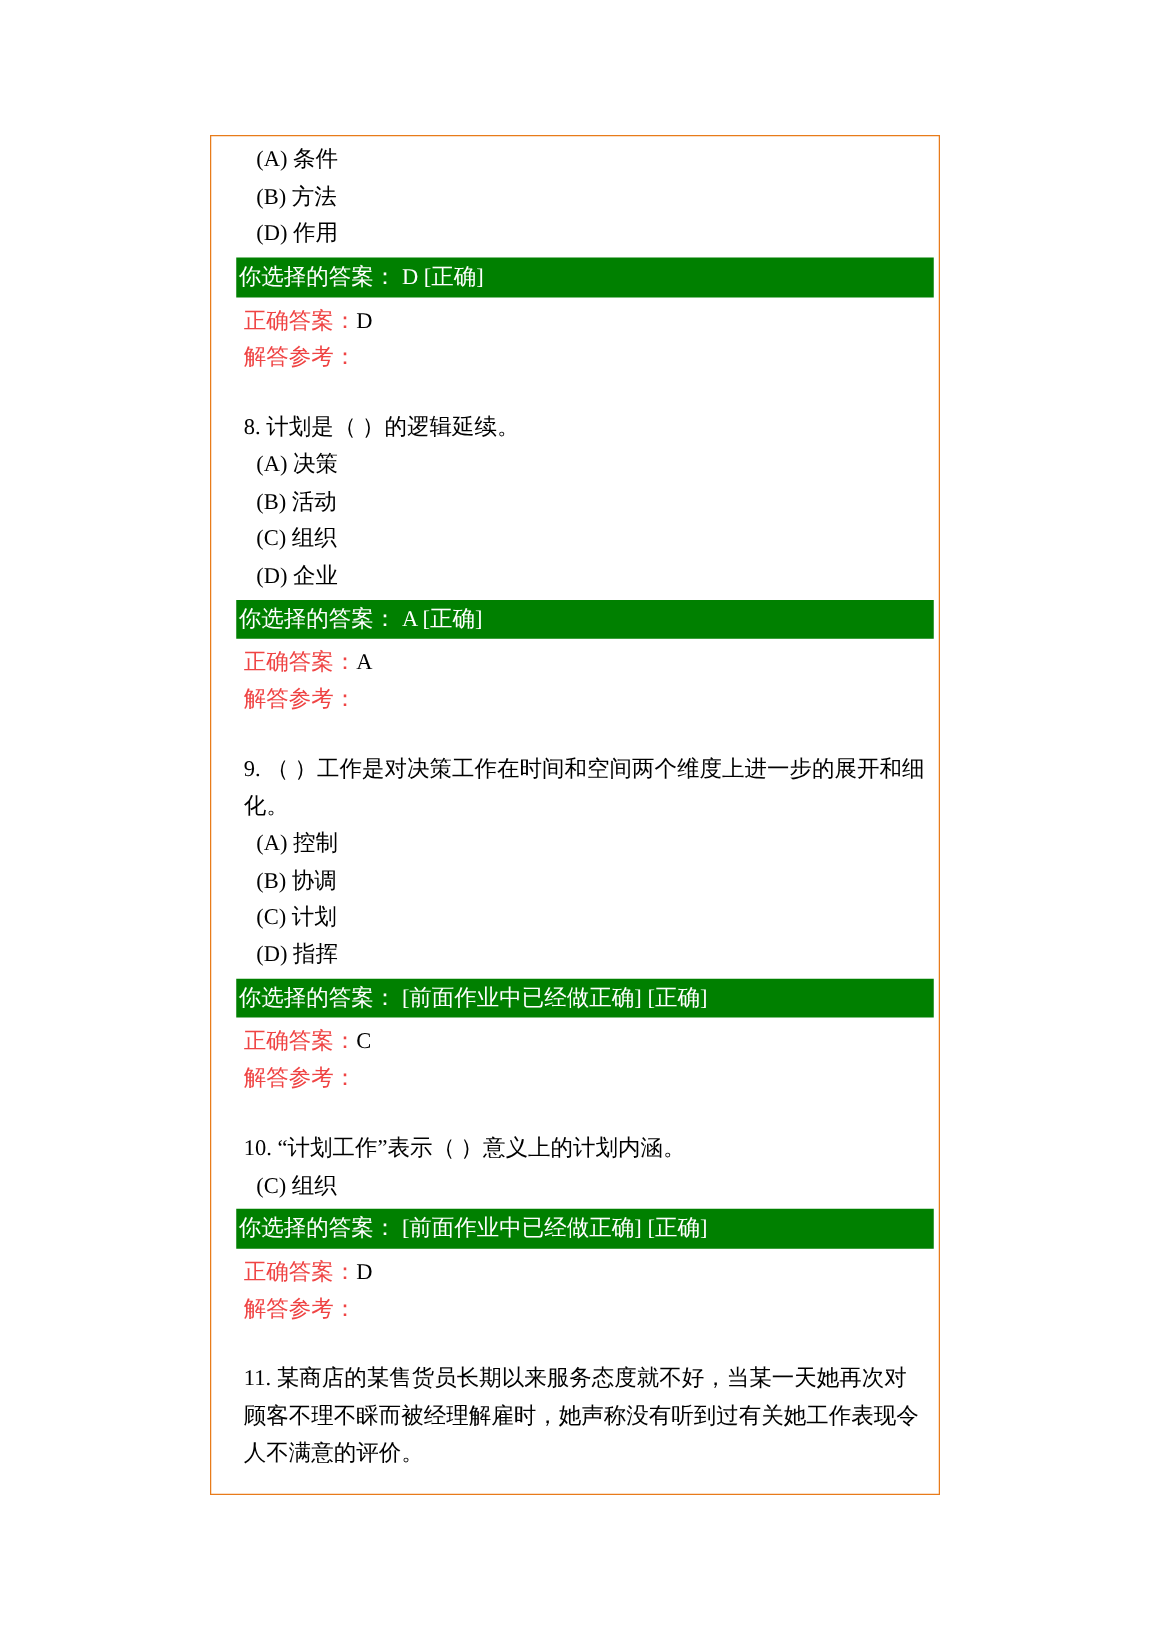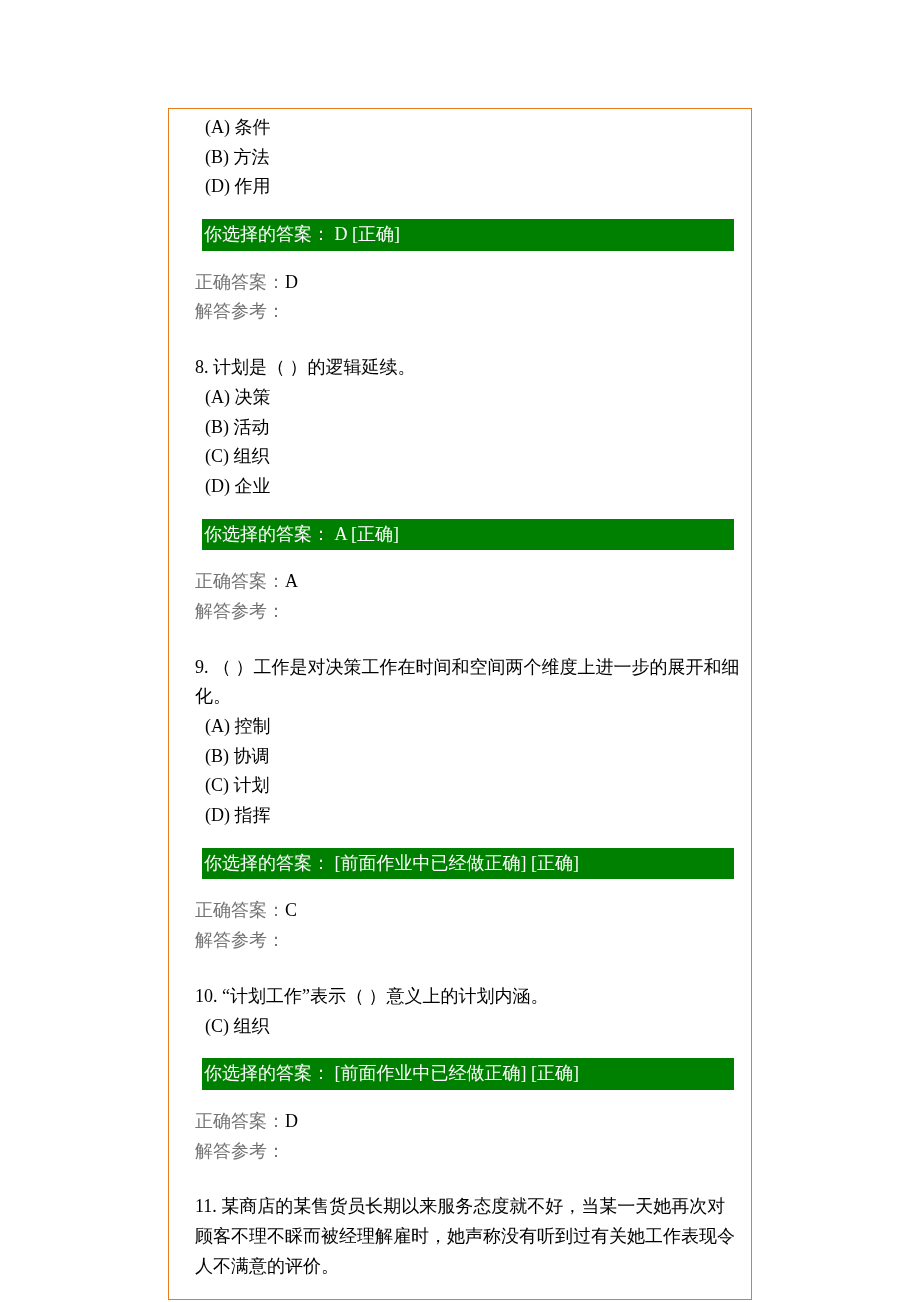--- a/index.html
+++ b/index.html
@@ -28,24 +28,24 @@
   .explain-line,
   .body-line {
     padding: 0 10px;
     margin: 0;
   }
   .option-line { padding-left: 20px; }
   .chosen-bar {
     background: #008000;
     color: #ffffff;
     padding: 1px 2px 1px 2px;
-    margin: 17px;
+    margin: 4px;
     font-size: 18px;
   }
-  .green-label { color: #737373; }
+  .green-label { color: #ef4444; }
   .black-text { color: #000000; }
   .spacer { height: 26px; }
 </style>
 </head>
 <body>
 
 <div class="page">
   <div class="content-box" id="content-box">
       <p class="option-line">(A) 条件</p>
       <p class="option-line">(B) 方法</p>

